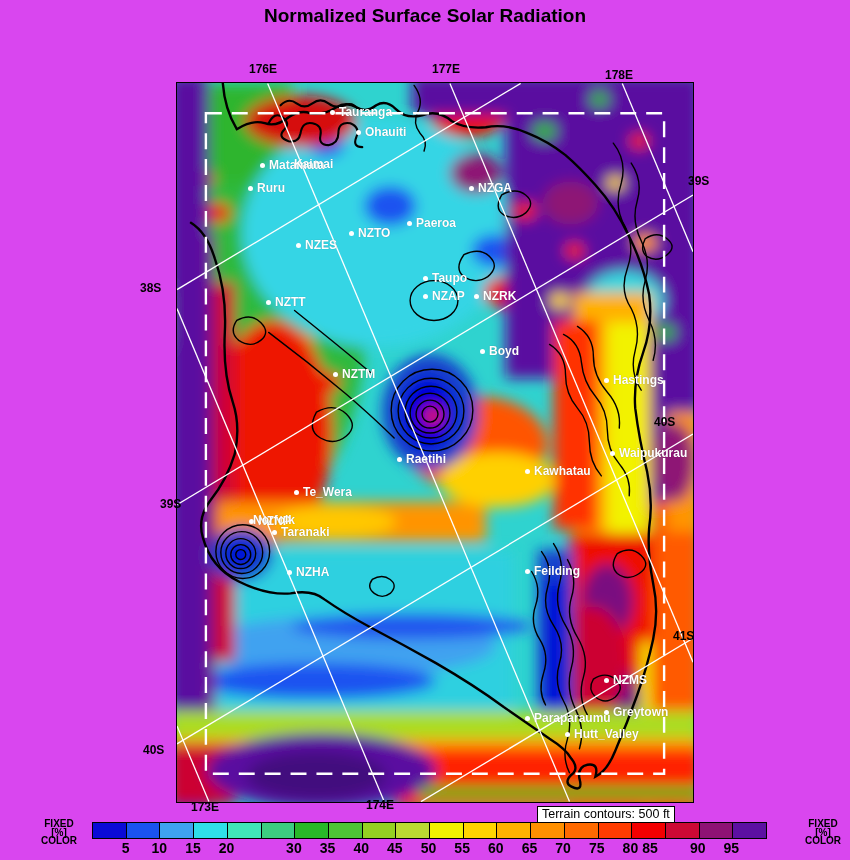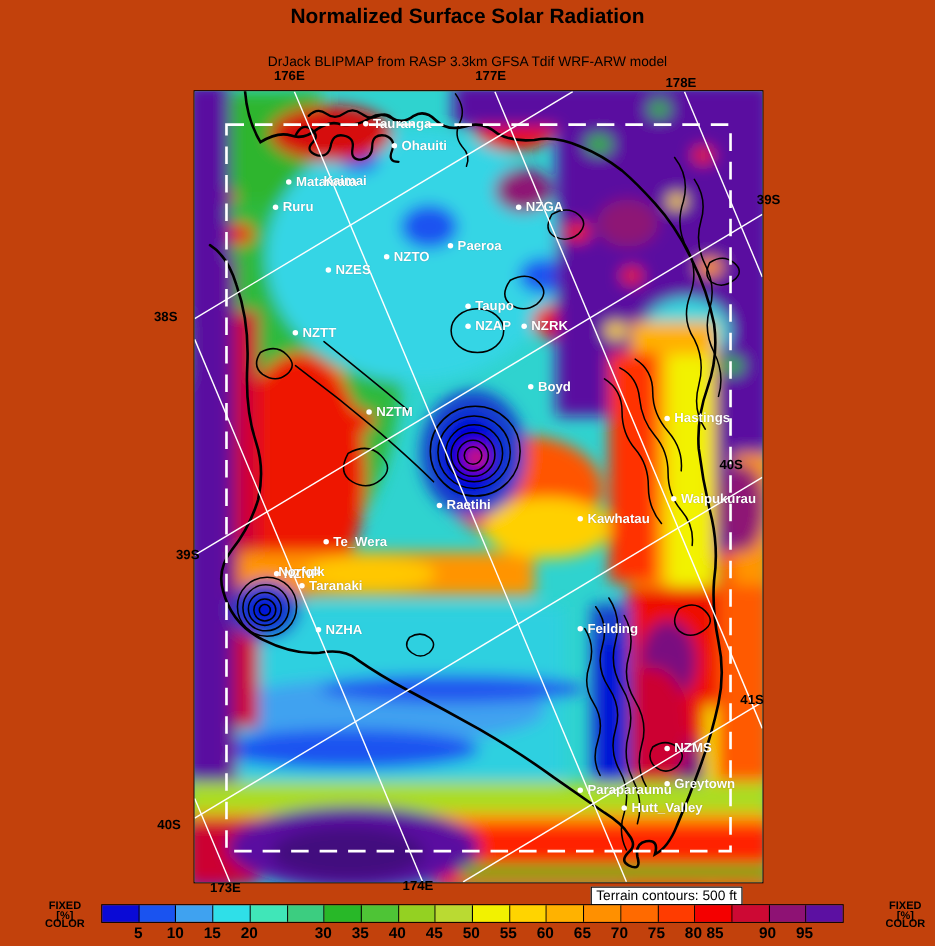--- a/index.html
+++ b/index.html
@@ -1,16 +1,16 @@
 <!DOCTYPE html>
 <html><head>
 <meta charset="utf-8">
 <style>
   html,body{margin:0;padding:0;background:#fff;}
-  .page{position:relative;width:850px;height:860px;background:#c2410c;overflow:hidden;
+  .page{position:relative;width:850px;height:860px;background:#d946ef;overflow:hidden;
         font-family:"Liberation Sans",sans-serif;color:#000;}
   .hdr{position:absolute;left:0;width:850px;text-align:center;white-space:nowrap;}
   .hdr.t1{top:5px;font-size:19px;font-weight:700;}
   .hdr.t2{top:29px;font-size:17px;font-weight:400;}
   .hdr.t2 .small{font-size:12px;}
   .hdr.t3{top:49px;font-size:12.5px;font-weight:400;}
   .map-frame{position:absolute;left:176px;top:82px;width:518px;height:721px;
              border:1px solid #000;box-sizing:border-box;}
   .map-frame svg{display:block;}
   .overlay{position:absolute;left:0;top:0;width:850px;height:616px;pointer-events:none;}
@@ -31,21 +31,20 @@
   .fixed-lbl.right{left:788px;top:820px;}
   .terrain-note{position:absolute;left:537px;top:806px;border:1px solid #000;background:#fff;
                 font-size:12.5px;padding:0 4px 1px 4px;white-space:nowrap;}
 </style>
 </head>
 <body>
 
 <div class="page">
 
   <div class="hdr t1">Normalized Surface Solar Radiation</div>
-  <div class="hdr t3">DrJack BLIPMAP from RASP 3.3km GFSA Tdif WRF-ARW model</div>
 
   <div class="map-frame">
     <svg width="516" height="719" viewBox="0 0 518 721">
       <defs>
         <filter id="b7" x="-20%" y="-20%" width="140%" height="140%">
             <feGaussianBlur stdDeviation="7"></feGaussianBlur>
           </filter>
         <filter id="b4" x="-30%" y="-30%" width="160%" height="160%">
             <feGaussianBlur stdDeviation="4"></feGaussianBlur>
           </filter>

